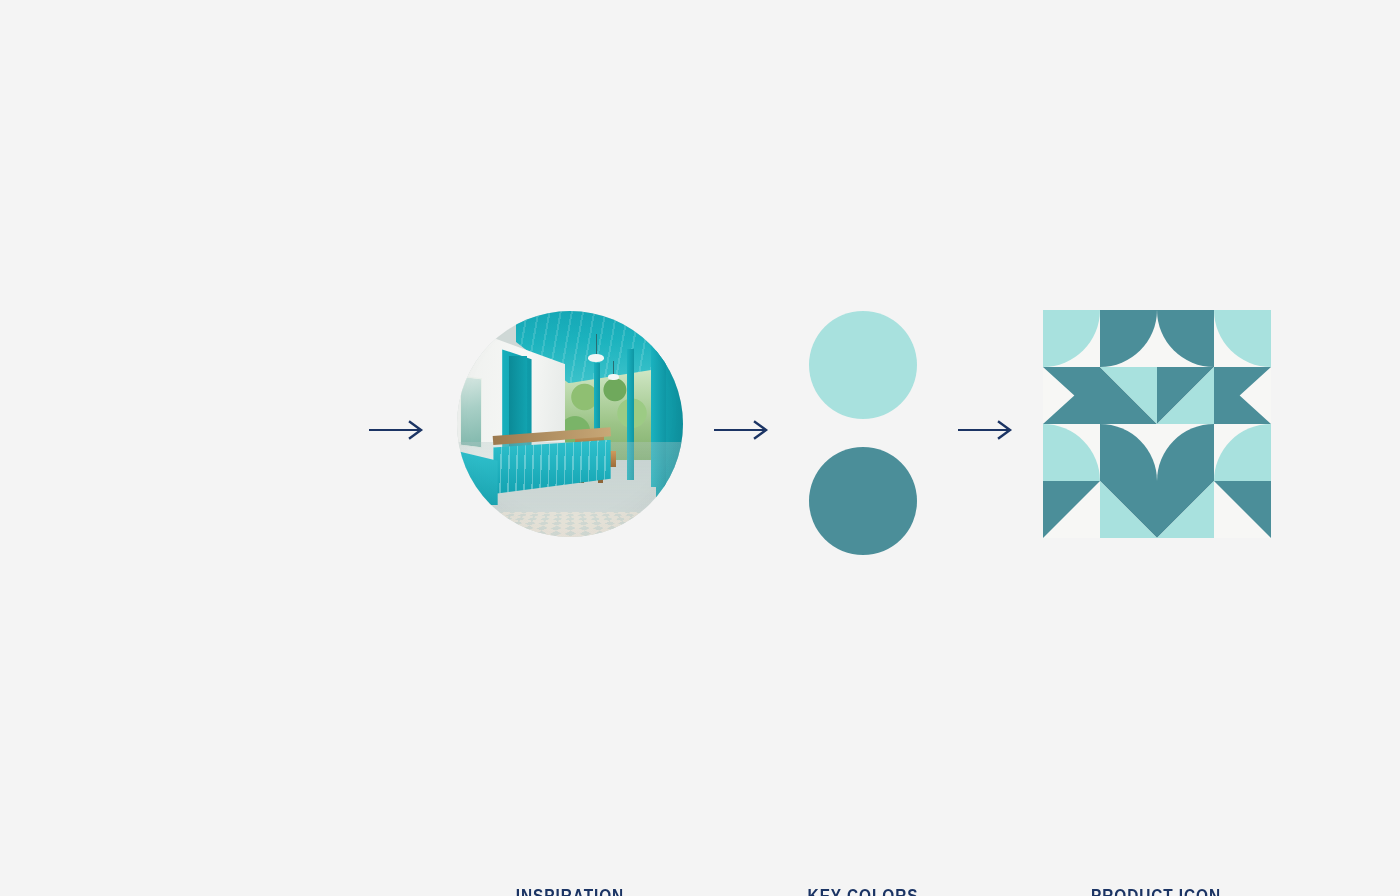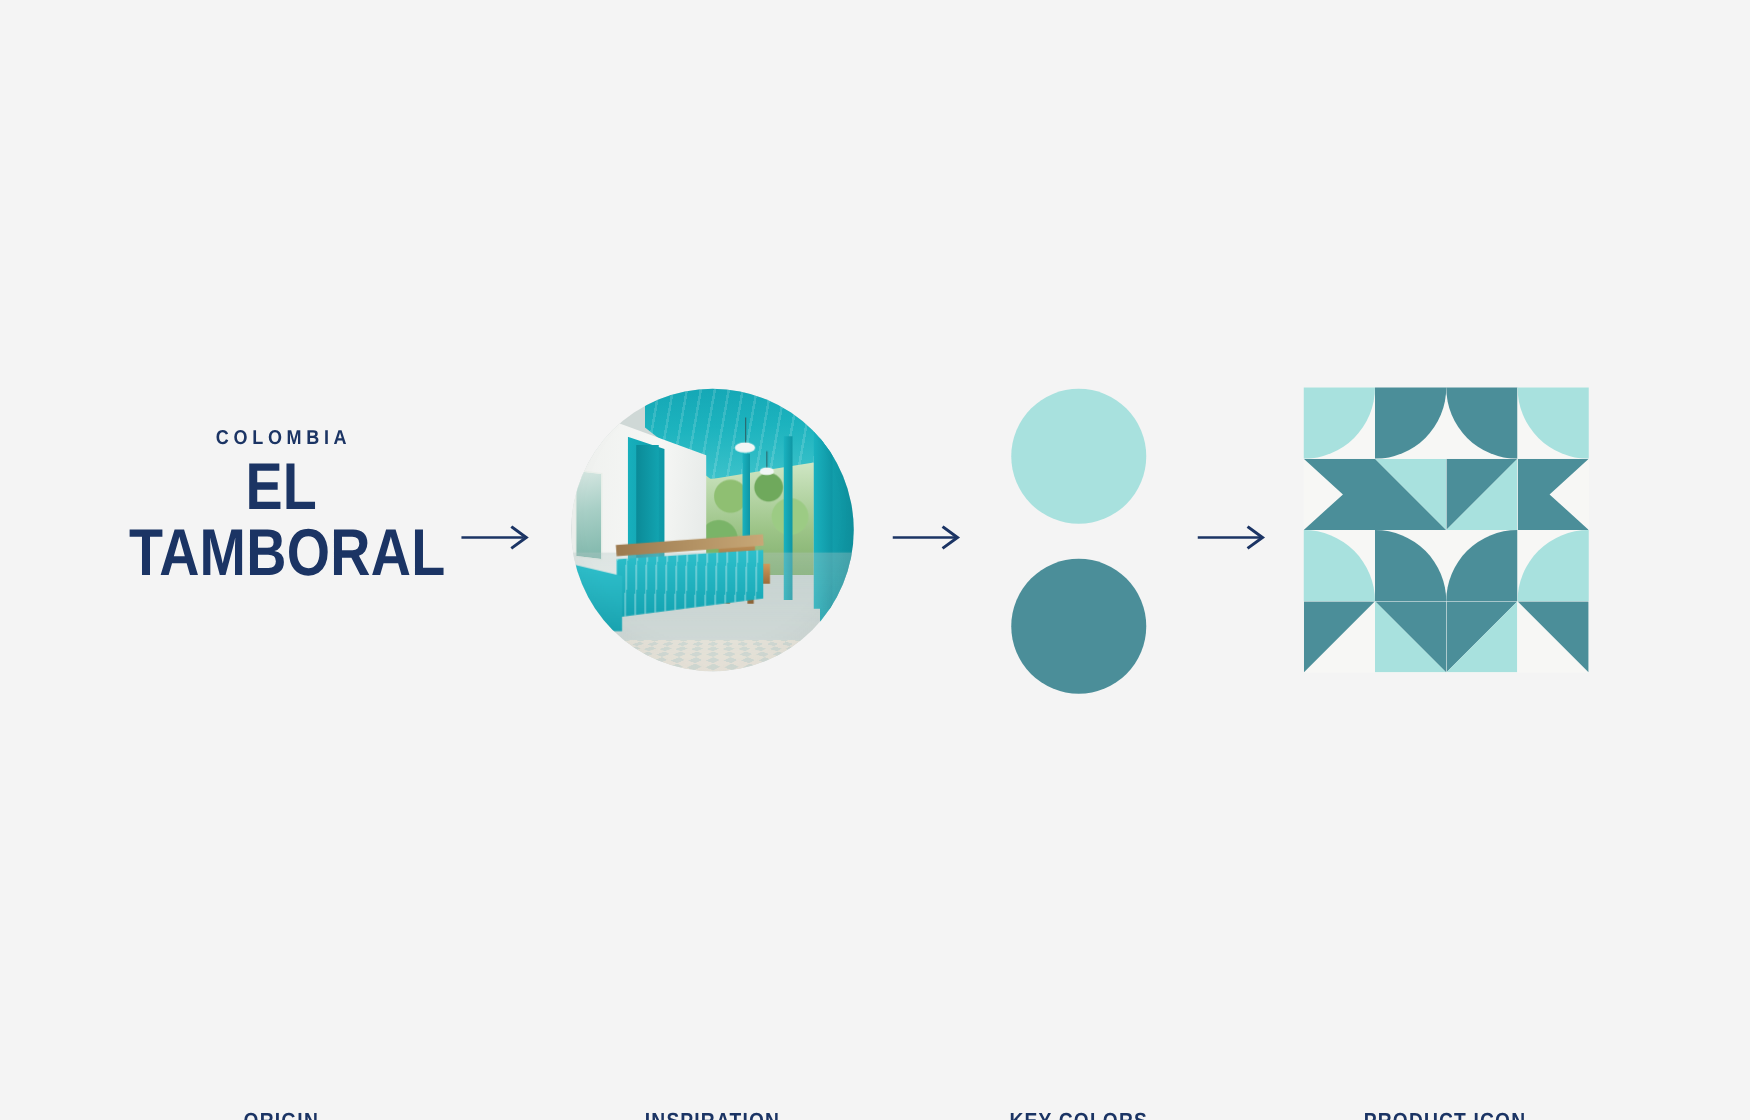--- a/index.html
+++ b/index.html
@@ -371,28 +371,20 @@
   
   .chev-right { clip-path: polygon(0 0, 100% 0, 100% 100%, 0 100%, 55% 50%); }
   .chev-left  { clip-path: polygon(100% 0, 0 0, 0 100%, 100% 100%, 45% 50%); }
 
 </style>
 </head>
 <body style="background: rgb(244, 244, 244);">
 
 <div class="stage-row">
 
-  <div class="stage" id="stage-origin">
-    <div class="origin-block">
-      <div class="origin-country">COLOMBIA</div>
-      <div class="origin-name-1">EL</div>
-      <div class="origin-name-2">TAMBORAL</div>
-    </div>
-    <div class="stage-label">ORIGIN</div>
-  </div>
 
   <div class="arrow" id="arrow-1">
     <svg width="56" height="24" viewBox="0 0 56 24" aria-hidden="true">
       <line x1="0" y1="12" x2="50" y2="12" stroke="#1b3464" stroke-width="2"></line>
       <polyline points="41,4 52,12 41,20" fill="none" stroke="#1b3464" stroke-width="2.4" stroke-linecap="square" stroke-linejoin="miter"></polyline>
     </svg>
   </div>
 
   <div class="stage" id="stage-inspiration">
     <div class="photo-circle">

